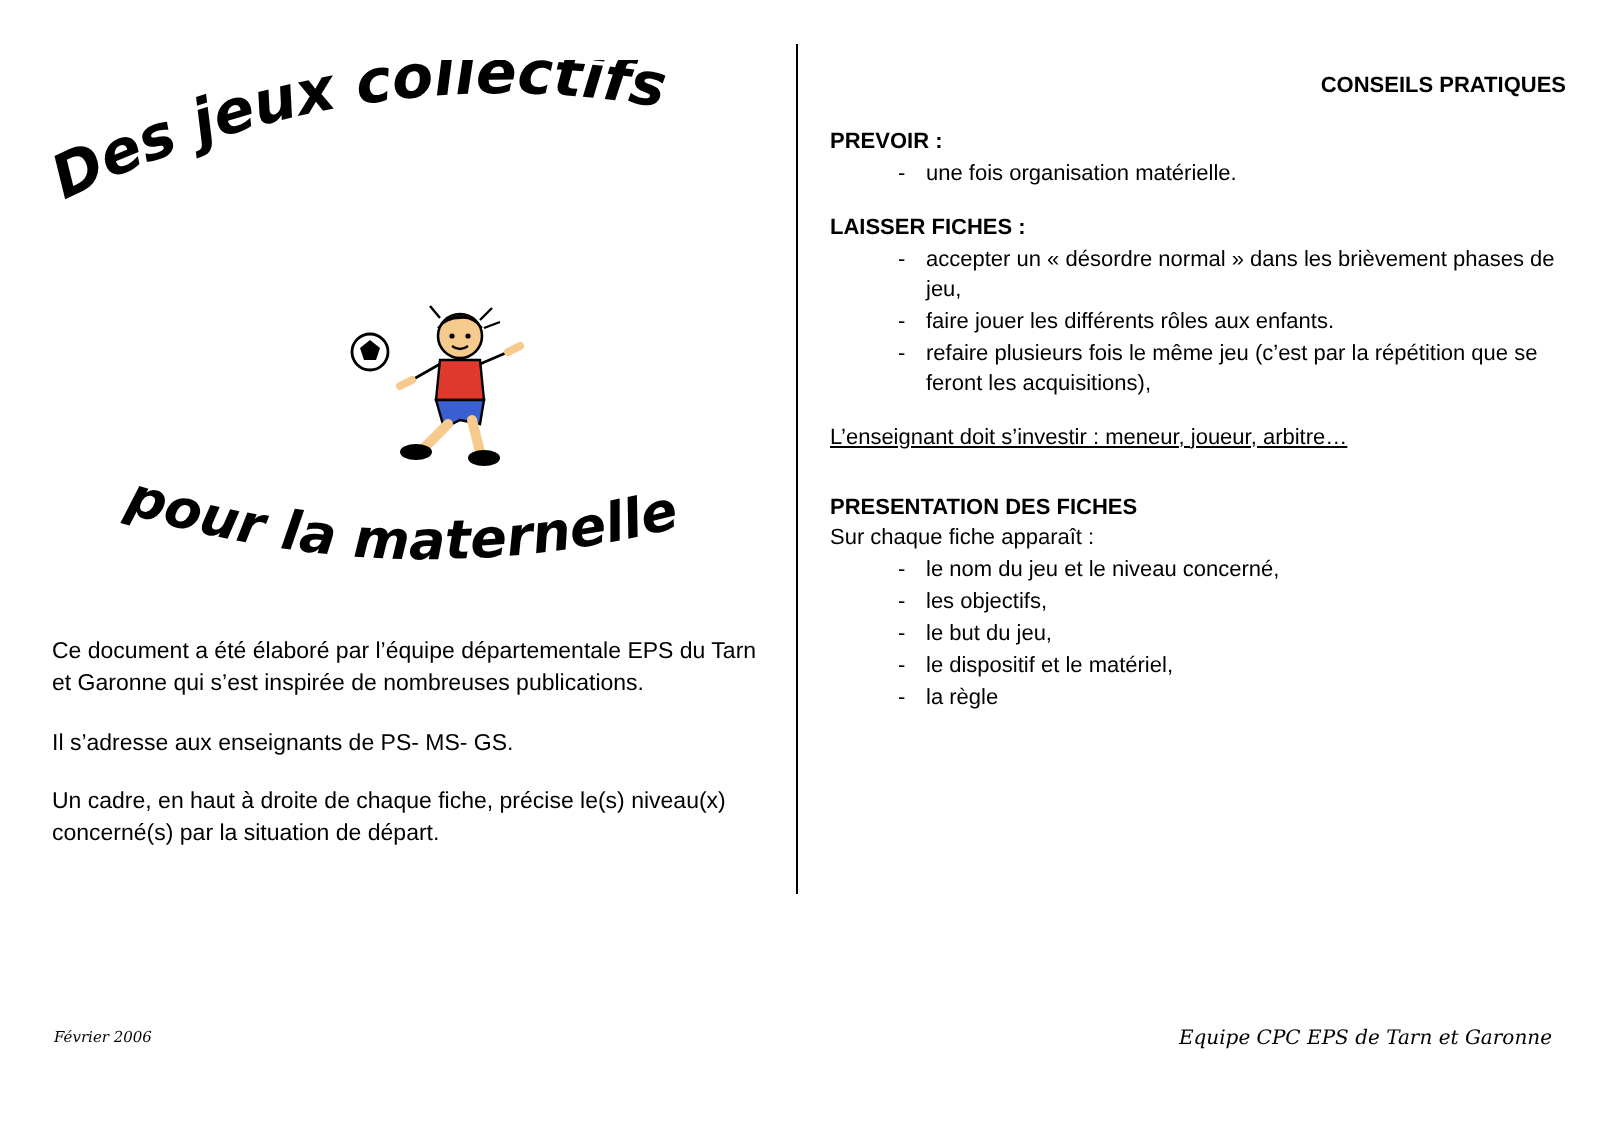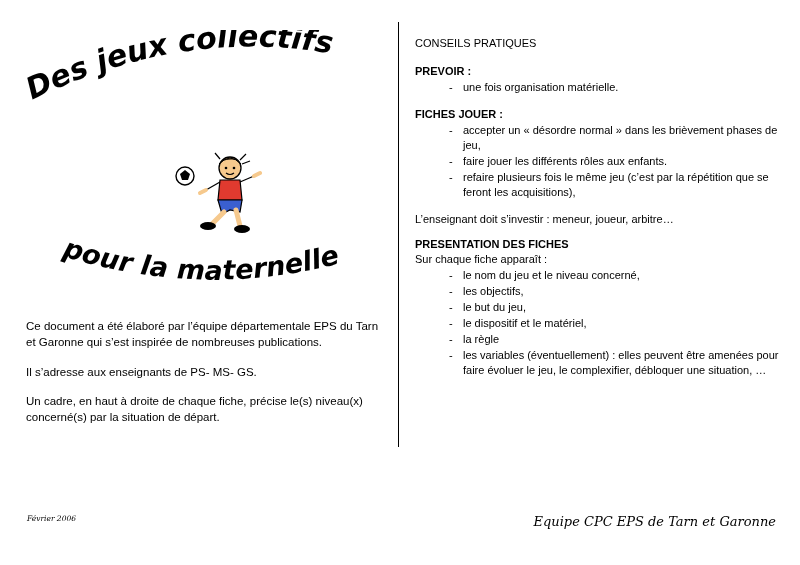--- a/index.html
+++ b/index.html
@@ -89,23 +89,24 @@
   
   .right-col {
     position: absolute;
     left: 415px;
     top: 36px;
     width: 368px;
     font-size: 11px;
     line-height: 1.36;
   }
   .rc-head {
-    font-weight: normal;
+    font-weight: bold;
     font-size: 11px;
     margin: 0 0 13px 0;
+    text-align: right;
   }
   .rc-sec { margin-bottom: 12px; }
   .rc-sec-title {
     font-weight: bold;
     margin: 0 0 1px 0;
   }
   .rc-para { margin: 0; }
   .rc-para .b { font-weight: bold; }
   ul.dashlist {
     list-style: none;
@@ -116,37 +117,37 @@
     position: relative;
     margin: 0 0 1px 0;
     padding-left: 14px;
   }
   ul.dashlist li:before {
     content: "-";
     position: absolute;
     left: 0;
     top: 0;
   }
-  .spaced { margin-top: 7px; }
+  .spaced { margin-top: 7px; text-decoration: underline; }
   
   .footer-left {
     position: absolute;
     left: 27px;
     top: 514px;
     font-family: "DejaVu Serif", serif;
     font-size: 7.5px;
     font-style: italic;
     text-align: center;
   }
   .footer-right {
     position: absolute;
     right: 24px;
     top: 514px;
     font-family: "DejaVu Serif", serif;
-    font-size: 13px;
+    font-size: 10px;
     font-style: italic;
   }
 </style>
 </head>
 <body>
 
 <div class="page">
 
   <div class="divider"></div>
 
@@ -217,40 +218,39 @@
 
     <div class="rc-sec">
       <div class="rc-sec-title">PREVOIR :</div>
       <ul class="dashlist">
         <li>une fois organisation matérielle.</li>
       </ul>
     </div>
 
 
     <div class="rc-sec">
-      <div class="rc-sec-title">FICHES JOUER :</div>
+      <div class="rc-sec-title">LAISSER FICHES :</div>
       <ul class="dashlist">
         <li>accepter un « désordre normal » dans les brièvement phases de jeu,</li>
         <li>faire jouer les différents rôles aux enfants.</li>
         <li>refaire plusieurs fois le même jeu (c’est par la répétition que se feront les acquisitions),</li>
       </ul>
     </div>
 
     <p class="rc-para spaced">L’enseignant doit s’investir : meneur, joueur, arbitre…</p>
 
-    <div class="rc-sec" style="margin-top:10px;">
+    <div class="rc-sec" style="margin-top:20px;">
       <div class="rc-sec-title">PRESENTATION DES FICHES</div>
       <p class="rc-para">Sur chaque fiche apparaît :</p>
       <ul class="dashlist">
         <li>le nom du jeu et le niveau concerné,</li>
         <li>les objectifs,</li>
         <li>le but du jeu,</li>
         <li>le dispositif et le matériel,</li>
         <li>la règle</li>
-        <li>les variables (éventuellement) : elles peuvent être amenées pour faire évoluer le jeu, le complexifier, débloquer une situation, …</li>
       </ul>
     </div>
   </div>
 
   <div class="footer-left">Février 2006</div>
   <div class="footer-right">Equipe CPC EPS de Tarn et Garonne</div>
 
 </div>
 
 </body></html>

